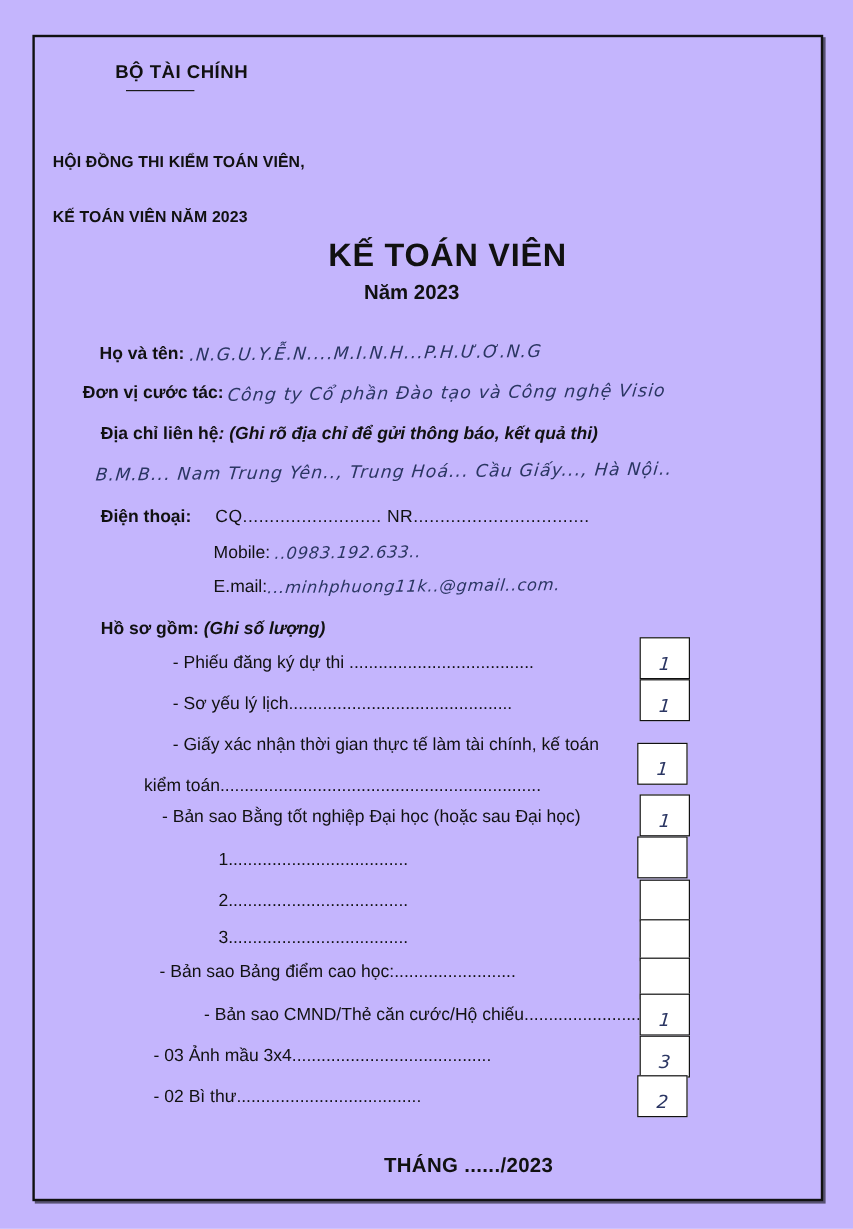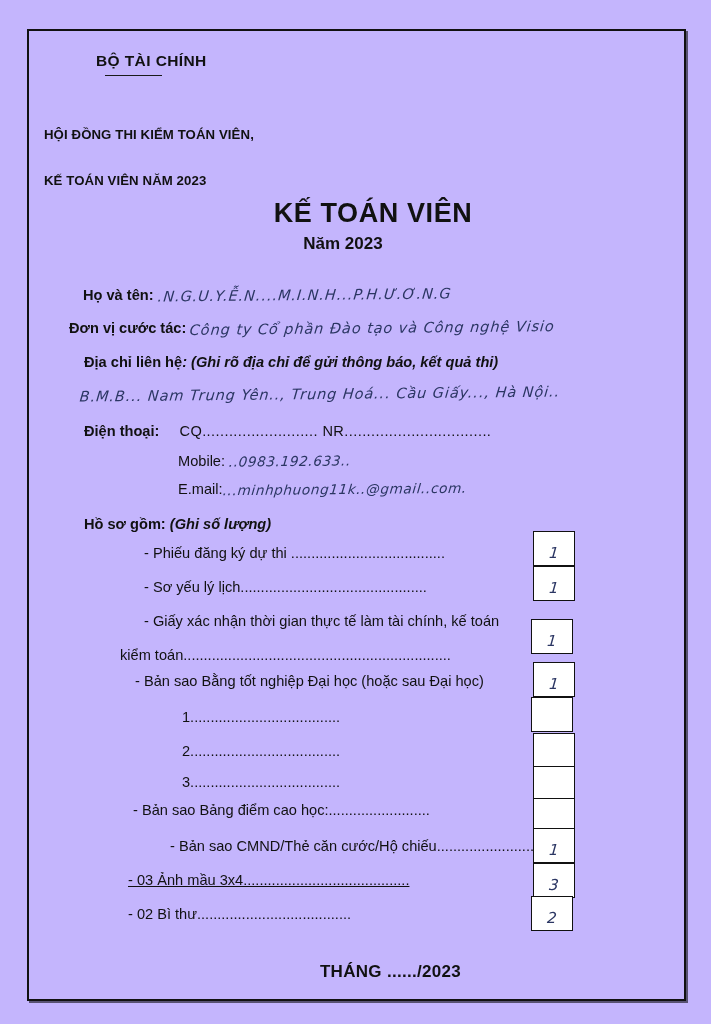--- a/index.html
+++ b/index.html
@@ -212,21 +212,21 @@
       <div class="item" style="left: 144px; top: 545px;">- Phiếu đăng ký dự thi ......................................</div>
       <div class="item" style="left: 144px; top: 579px;">- Sơ yếu lý lịch..............................................</div>
       <div class="item" style="left: 144px; top: 613px;">- Giấy xác nhận thời gian thực tế làm tài chính, kế toán</div>
       <div class="item" style="left: 120px; top: 647px;">kiểm toán..................................................................</div>
       <div class="item" style="left: 135px; top: 673px;">- Bản sao Bằng tốt nghiệp Đại học (hoặc sau  Đại học)</div>
       <div class="item" style="left: 182px; top: 709px;">1.....................................</div>
       <div class="item" style="left: 182px; top: 743px;">2.....................................</div>
       <div class="item" style="left: 182px; top: 774px;">3.....................................</div>
       <div class="item" style="left: 133px; top: 802px;">- Bản sao Bảng điểm cao học:.........................</div>
       <div class="item" style="left: 126px; top: 838px; margin-left: 44px;">- Bản sao CMND/Thẻ căn cước/Hộ chiếu........................</div>
-      <div class="item" style="left: 128px; top: 872px; text-decoration: underline;">- 03 Ảnh mầu 3x4.........................................</div>
+      <div class="item" style="left: 128px; top: 872px;">- 03 Ảnh mầu 3x4.........................................</div>
       <div class="item" style="left: 128px; top: 906px;">- 02 Bì thư......................................</div>
     </div>
   <div id="boxes-host">
       <div class="qbox" style="left: 533px; top: 531px;">
         <span class="qval">1</span>
       </div>
       <div class="qbox" style="left: 533px; top: 566px;">
         <span class="qval">1</span>
       </div>
       <div class="qbox" style="left: 531px; top: 619px;">

